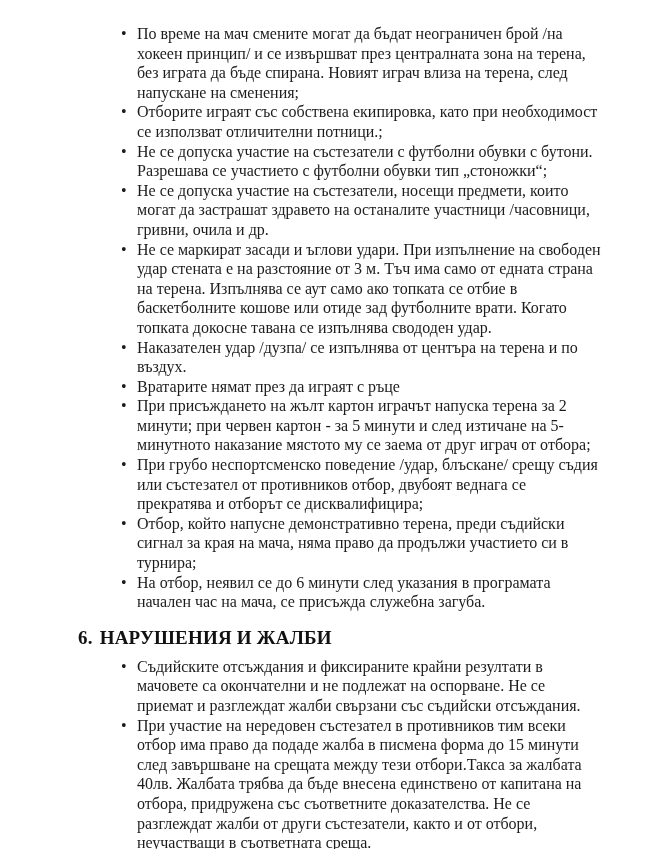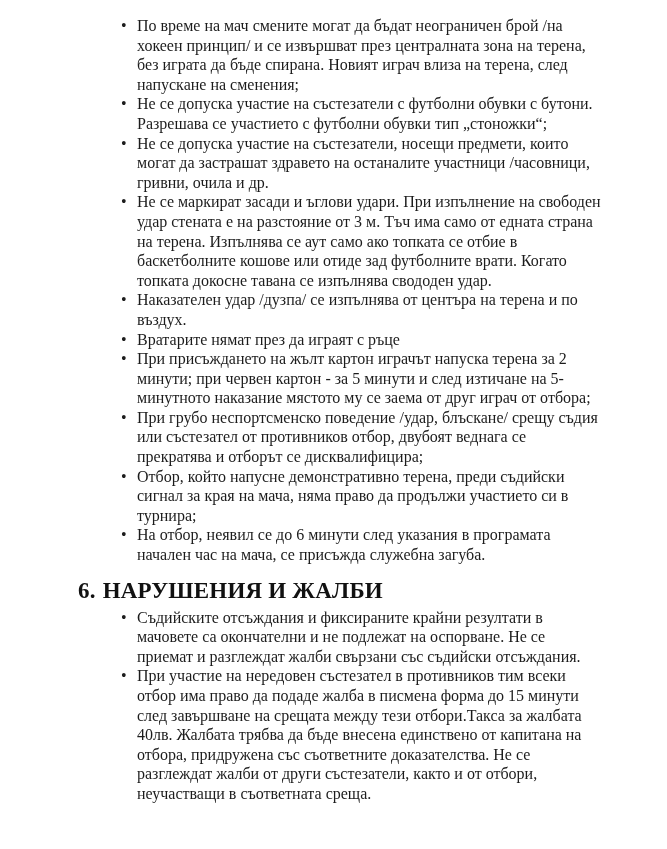--- a/index.html
+++ b/index.html
@@ -18,21 +18,21 @@
     height: 849px;
     padding-top: 16px;
     font-family: "Liberation Serif", "DejaVu Serif", serif;
     font-size: 16px;
     line-height: 19.6px;
     color: #1c1c1c;
     -webkit-font-smoothing: antialiased;
   }
   ul.rules {
     list-style: none;
-    margin: 0 0 0 137px;
+    margin: 8px 0 0 137px;
     padding: 0;
     width: 466px;
     text-align: left;
   }
   ul.rules li {
     position: relative;
     margin: 0;
     padding: 0;
   }
   ul.rules li::before {
@@ -40,38 +40,39 @@
     position: absolute;
     left: -16px;
     top: 0;
     font-size: 16px;
     color: #1c1c1c;
   }
   h2.section-heading {
     margin: 15px 0 6px 78px;
     padding: 0;
     font-family: "Liberation Serif", "DejaVu Serif", serif;
-    font-size: 23px;
+    font-size: 19px;
     font-weight: bold;
     color: #111111;
     line-height: 22px;
     letter-spacing: 0.2px;
   }
   h2.section-heading .num {
     display: inline-block;
     margin-right: 7px;
   }
 </style>
 </head>
 <body>
 
 <div class="page">
 
   <ul class="rules">
     <li>По време на мач смените могат да бъдат неограничен брой /на хокеен принцип/ и се извършват през централната зона на терена, без играта да бъде спирана. Новият играч влиза на терена, след напускане на сменения;</li>
+    <li>Отборите играят със собствена екипировка, като при необходимост се използват отличителни потници.;</li>
     <li>Не се допуска участие на състезатели с футболни обувки с бутони. Разрешава се участието с футболни обувки тип „стоножки“;</li>
     <li>Не се допуска участие на състезатели, носещи предмети, които могат да застрашат здравето на останалите участници /часовници, гривни, очила и др.</li>
     <li>Не се маркират засади и ъглови удари. При изпълнение на свободен удар стената е на разстояние от 3 м. Тъч има само от едната страна на терена. Изпълнява се аут само ако топката се отбие в баскетболните кошове или отиде зад футболните врати. Когато топката докосне тавана се изпълнява свододен удар.</li>
     <li>Наказателен удар /дузпа/ се изпълнява от центъра на терена и по въздух.</li>
     <li>Вратарите нямат през да играят с ръце</li>
     <li>При присъждането на жълт картон играчът напуска терена за 2 минути; при червен картон - за 5 минути и след изтичане на 5-минутното наказание мястото му се заема от друг играч от отбора;</li>
     <li>При грубо неспортсменско поведение /удар, блъскане/ срещу съдия или състезател от противников отбор, двубоят веднага се прекратява и отборът се дисквалифицира;</li>
     <li>Отбор, който напусне демонстративно терена, преди съдийски сигнал за края на мача, няма право да продължи участието си в турнира;</li>
     <li>На отбор, неявил се до 6 минути след указания в програмата начален час на мача, се присъжда служебна загуба.</li>
   </ul>

